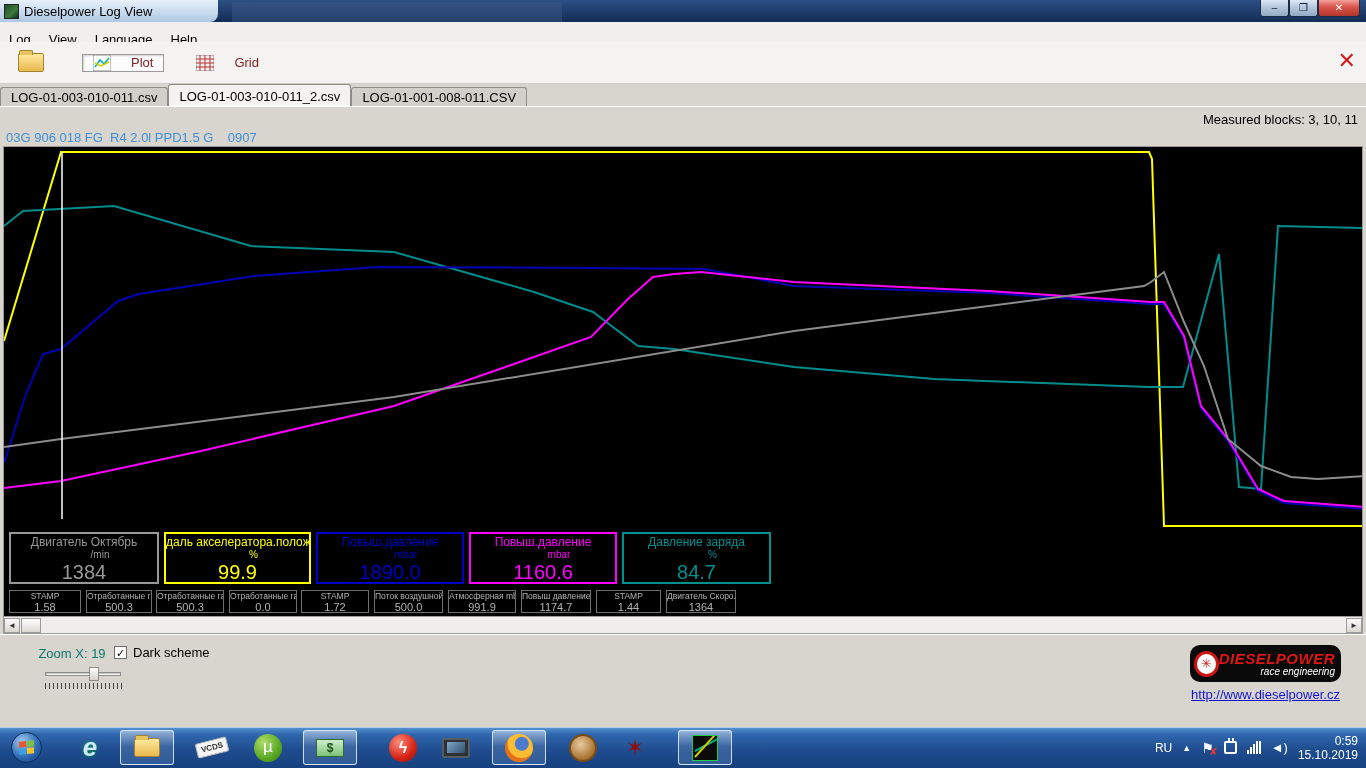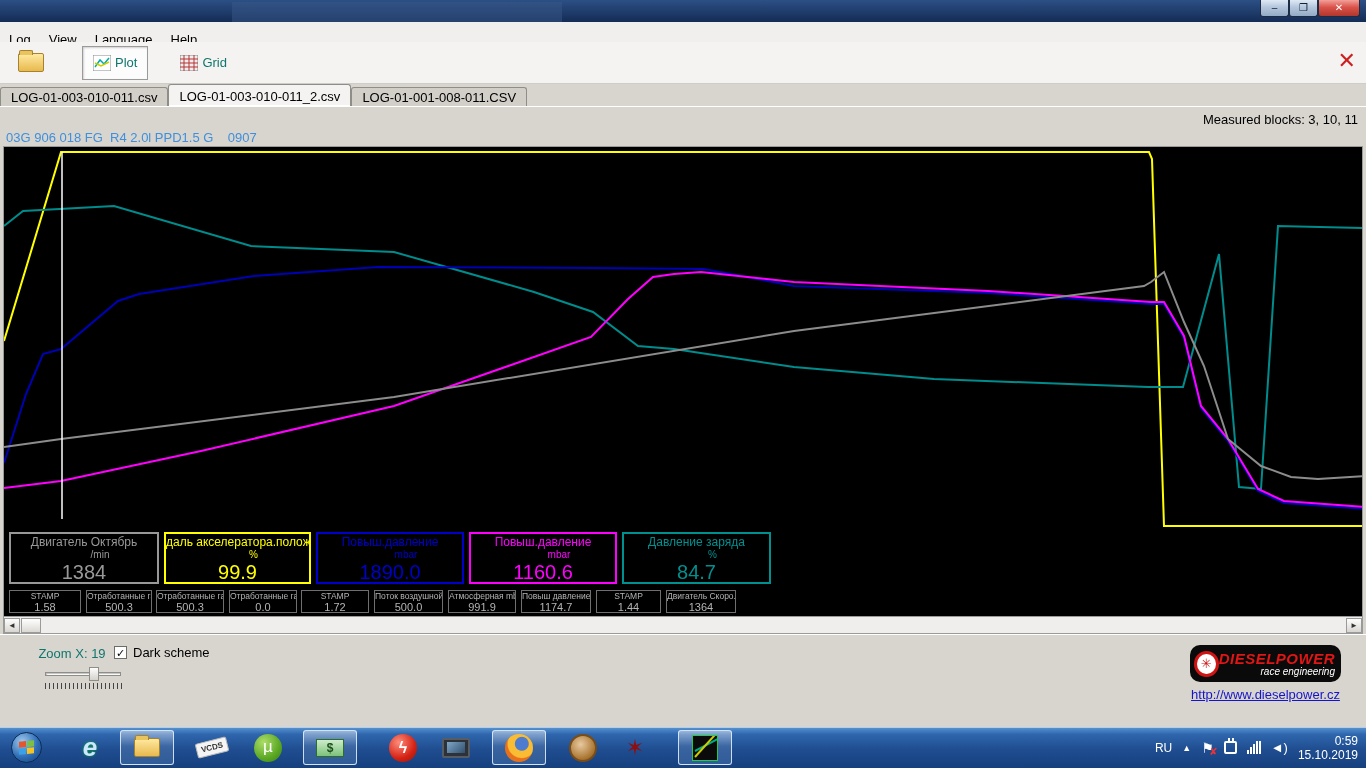--- a/index.html
+++ b/index.html
@@ -25,22 +25,22 @@
     color:#fff; font-weight:bold; }
 
   
   #menubar { position:absolute; left:0; top:22px; width:1366px; height:36px;
     background:#f0efee; border-bottom:1px solid #d9d6d0; display:flex; align-items:center; }
   .menu-item { padding:0 9px; font-size:13px; color:#000; height:20px; line-height:20px; }
 
   
   #toolbar { position:absolute; left:0; top:42px; width:1366px; height:42px;
     background:#f4f3f1; border-bottom:1px solid #cfcdc8; display:flex; align-items:center; }
-  .toolbtn { display:flex; align-items:center; gap:4px; height:34px; padding:0 10px;
-    margin-left:8px; font-size:13px; color:#0f766e; }
+  .toolbtn { display:flex; align-items:center; gap:20px; height:18px; padding:0 10px;
+    margin-left:8px; font-size:13px; color:#7f1d1d; }
   .toolbtn.pressed { border:1px solid #9a9a9a; background:#fcfcfc;
     box-shadow:inset 1px 1px 2px rgba(0,0,0,.18); }
   #close-red { position:absolute; right:10px; top:8px; color:#cc1f1f; font-size:22px;
     font-weight:bold; line-height:22px; }
 
   
   #tabrow { position:absolute; left:0; top:84px; width:1366px; height:22px;
     background:#d8d5cf; display:flex; align-items:flex-end; }
   .tab { font-size:13px; color:#000; border:1px solid #8f8d88; border-bottom:none;
     background:#d2cfc9; padding:2px 10px 1px 10px; height:19px; border-radius:3px 3px 0 0; }
@@ -168,20 +168,24 @@
   .sigbars i:nth-child(1){height:4px;} .sigbars i:nth-child(2){height:7px;}
   .sigbars i:nth-child(3){height:10px;} .sigbars i:nth-child(4){height:13px;} .sigbars i:nth-child(5){height:13px;}
   .spk { font-size:13px; }
   #clock { text-align:right; font-size:12px; line-height:14px; margin-right:4px; }
 </style>
 </head>
 <body>
 
 <div id="titlebar">
   <div class="ghost"></div>
+  <div id="title-left">
+    <span id="app-icon"></span>
+    <span id="title-text">Dieselpower Log View</span>
+  </div>
   <div class="winbtns">
     <div class="winbtn">–</div>
     <div class="winbtn">❐</div>
     <div class="winbtn close">✕</div>
   </div>
 </div>
 
 <div id="menubar">
   <span class="menu-item">Log</span>
   <span class="menu-item">View</span>

